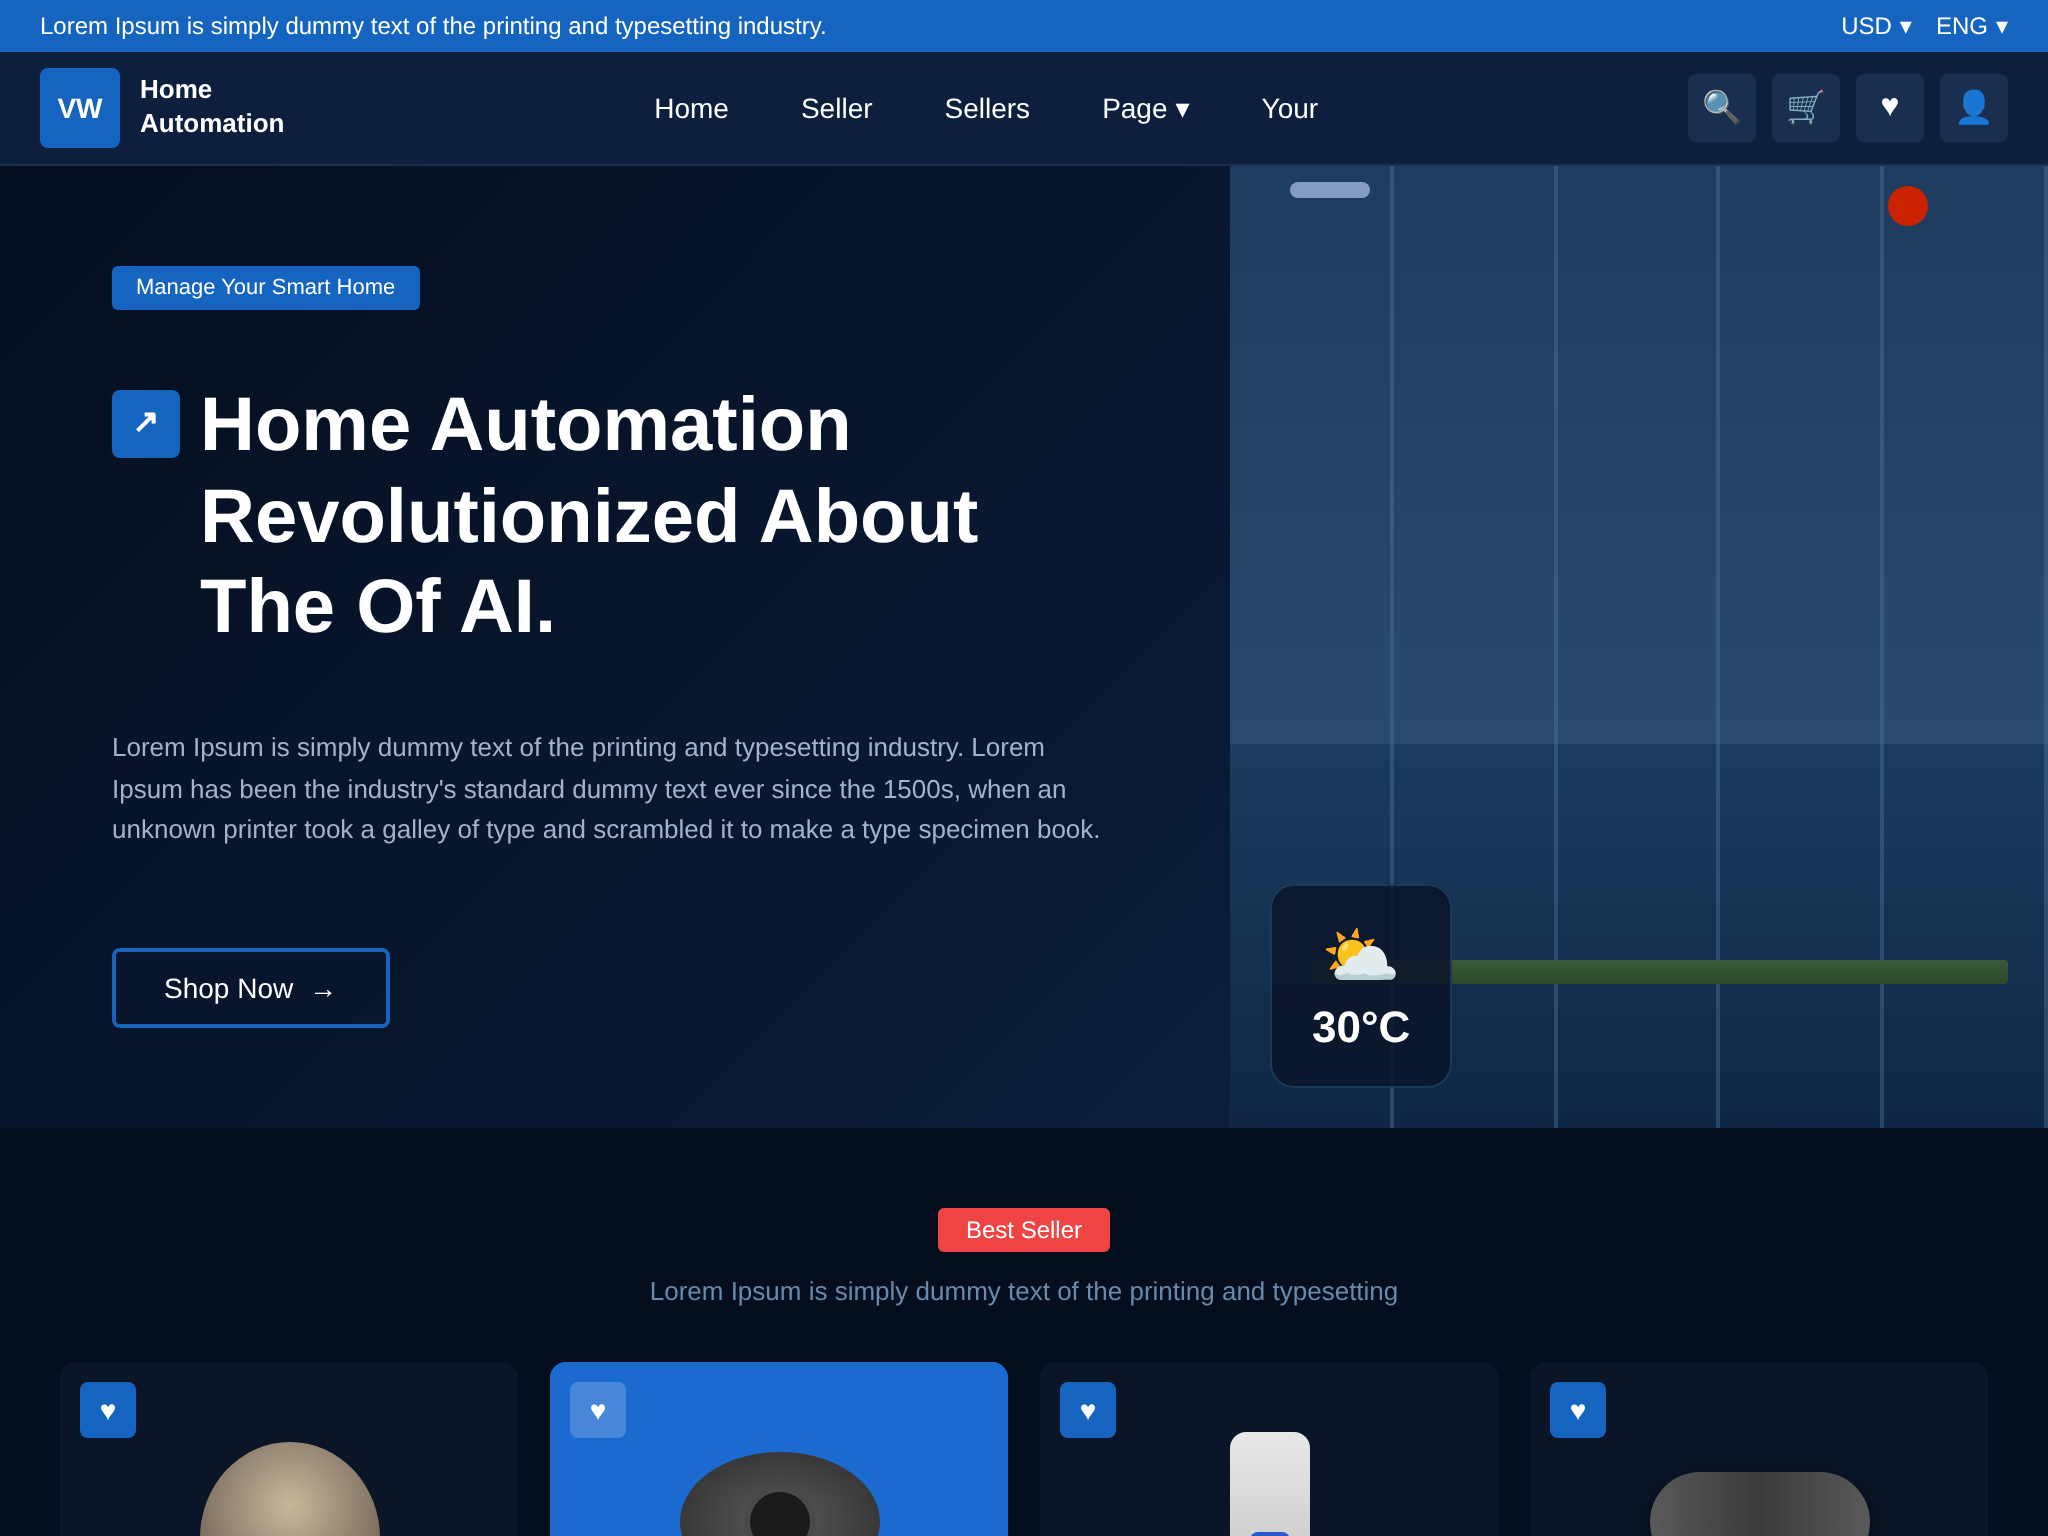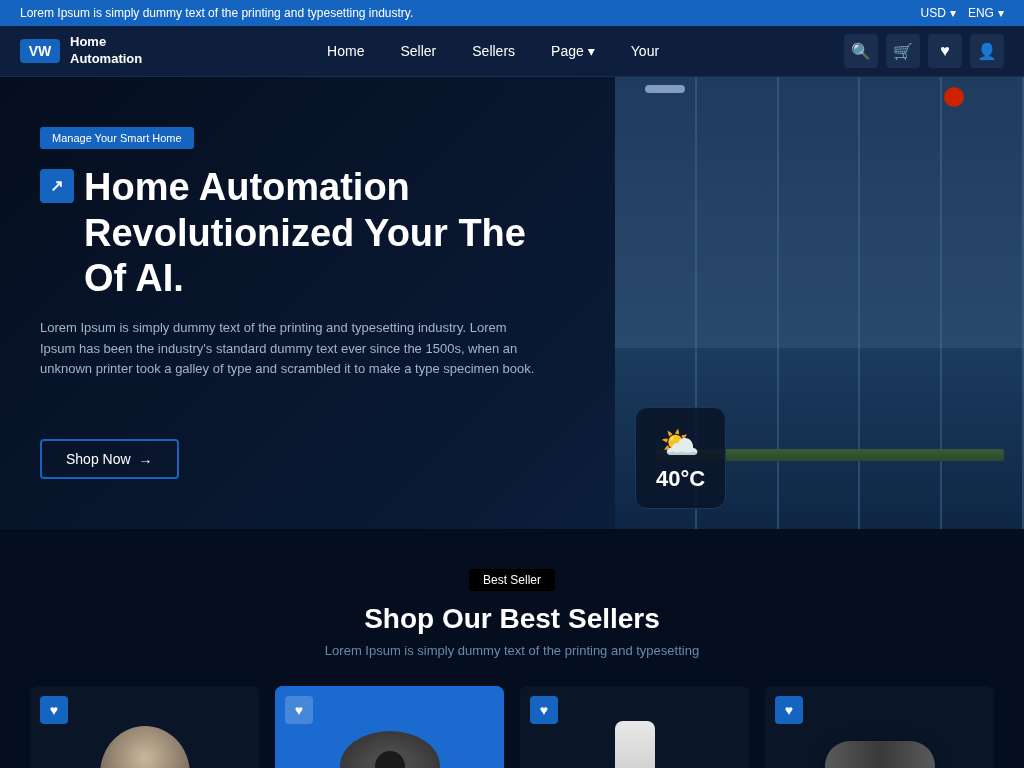--- a/index.html
+++ b/index.html
@@ -26,21 +26,21 @@
       background: #0d1f3c;
       display: flex;
       align-items: center;
       justify-content: space-between;
       padding: 8px 20px;
       border-bottom: 1px solid #1a2f50;
     }
     .logo-area { display: flex; align-items: center; gap: 10px; }
     .logo-box {
       background: #1565c0;
-      width: 40px; height: 24px;
+      width: 40px; height: 40px;
       display: flex; align-items: center; justify-content: center;
       border-radius: 4px;
       font-weight: bold; font-size: 14px; color: #fff;
     }
     .logo-text { font-size: 13px; font-weight: bold; line-height: 1.3; }
     .nav { display: flex; align-items: center; gap: 4px; }
     .nav-item {
       padding: 8px 16px;
       font-size: 14px;
       cursor: pointer;
@@ -61,24 +61,25 @@
     
     .hero {
       display: flex;
       min-height: 380px;
       background: linear-gradient(135deg, #050e1f 0%, #0a1a35 60%, #0d2a4a 100%);
       position: relative;
       overflow: hidden;
     }
     .hero-left {
       flex: 0 0 615px;
-      padding: 50px 40px;
+      padding: 50px 56px;
       display: flex;
       flex-direction: column;
       justify-content: center;
+      gap: 20px;
     }
     .hero-right {
       flex: 1;
       position: relative;
       overflow: hidden;
     }
 
     .manage-badge {
       background: #1565c0;
       color: #fff;
@@ -116,21 +117,20 @@
     .shop-now-btn {
       background: transparent;
       border: 2px solid #1565c0;
       color: #fff;
       padding: 10px 24px;
       border-radius: 4px;
       cursor: pointer;
       font-size: 14px;
       display: flex; gap: 8px;
       width: fit-content;
-      margin-top: 31px;
     }
 
     
     .weather-widget {
       position: absolute;
       bottom: 20px; left: 20px;
       background: rgba(10,20,40,0.85);
       border: 1px solid #1a3a5c;
       border-radius: 12px;
       padding: 16px 20px;
@@ -140,21 +140,21 @@
     .weather-icon { font-size: 32px; margin-bottom: 4px; }
     .weather-temp { font-size: 22px; font-weight: bold; }
 
     
     .best-sellers {
       background: #050e1f;
       padding: 40px 20px;
       text-align: center;
     }
     .best-badge {
-      background: #000000;
+      background: #ef4444;
       color: #fff;
       font-size: 12px;
       padding: 4px 14px;
       border-radius: 3px;
       display: inline-block;
       margin-bottom: 12px;
     }
     .section-title {
       font-size: 28px;
       font-weight: 800;
@@ -361,21 +361,21 @@
   </div>
 </div>
 
 <div class="hero">
   <div class="hero-left">
     <span class="manage-badge">Manage Your Smart Home</span>
     <div class="hero-title">
       <div class="arrow-icon-box">↗</div>
       <div>
         <div>Home Automation</div>
-        <div>Revolutionized Your The Of AI.</div>
+        <div>Revolutionized About The Of AI.</div>
       </div>
     </div>
     <p class="hero-desc">Lorem Ipsum is simply dummy text of the printing and typesetting industry. Lorem Ipsum has been the industry's standard dummy text ever since the 1500s, when an unknown printer took a galley of type and scrambled it to make a type specimen book.</p>
     <button class="shop-now-btn">
       <span>Shop Now</span>
       <span>→</span>
     </button>
   </div>
 
   <div class="hero-right">
@@ -390,31 +390,30 @@
         <div class="glass-col"></div>
       </div>
       <div class="sprinkler"></div>
       <div class="ceiling-light"></div>
       <div class="table-surface"></div>
     </div>
 
     <div class="weather-widget">
       <div class="weather-icon">⛅</div>
       <div class="weather-temp">
-        <span>40</span><span>°C</span>
+        <span>30</span><span>°C</span>
       </div>
     </div>
   </div>
 </div>
 
 <div class="best-sellers">
   <div>
     <span class="best-badge">Best Seller</span>
   </div>
-  <h2 class="section-title">Shop Our Best Sellers</h2>
   <p class="section-desc">Lorem Ipsum is simply dummy text of the printing and typesetting</p>
 
   <div class="product-grid">
 
     <div class="product-card">
       <div class="product-img-area">
         <button class="wishlist-btn">♥</button>
         <div class="cam-img"></div>
       </div>
 

